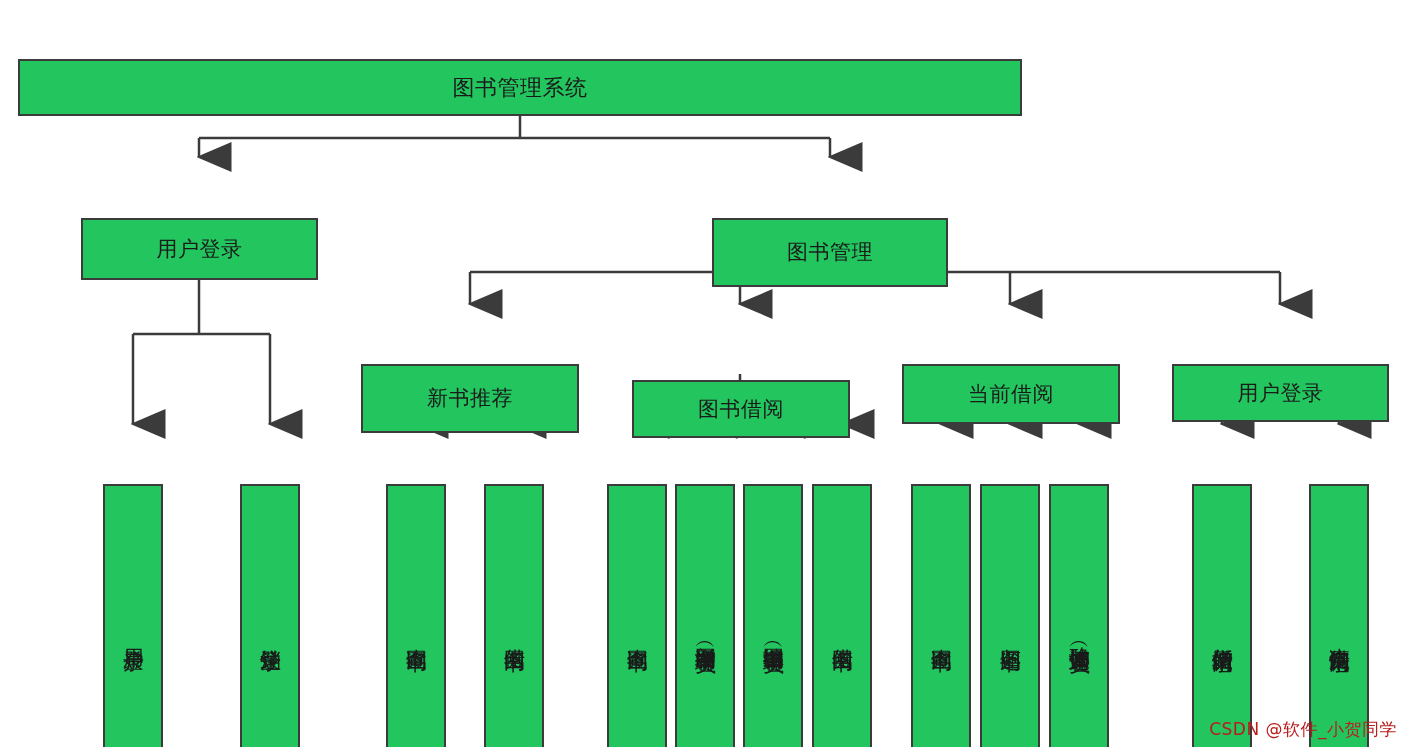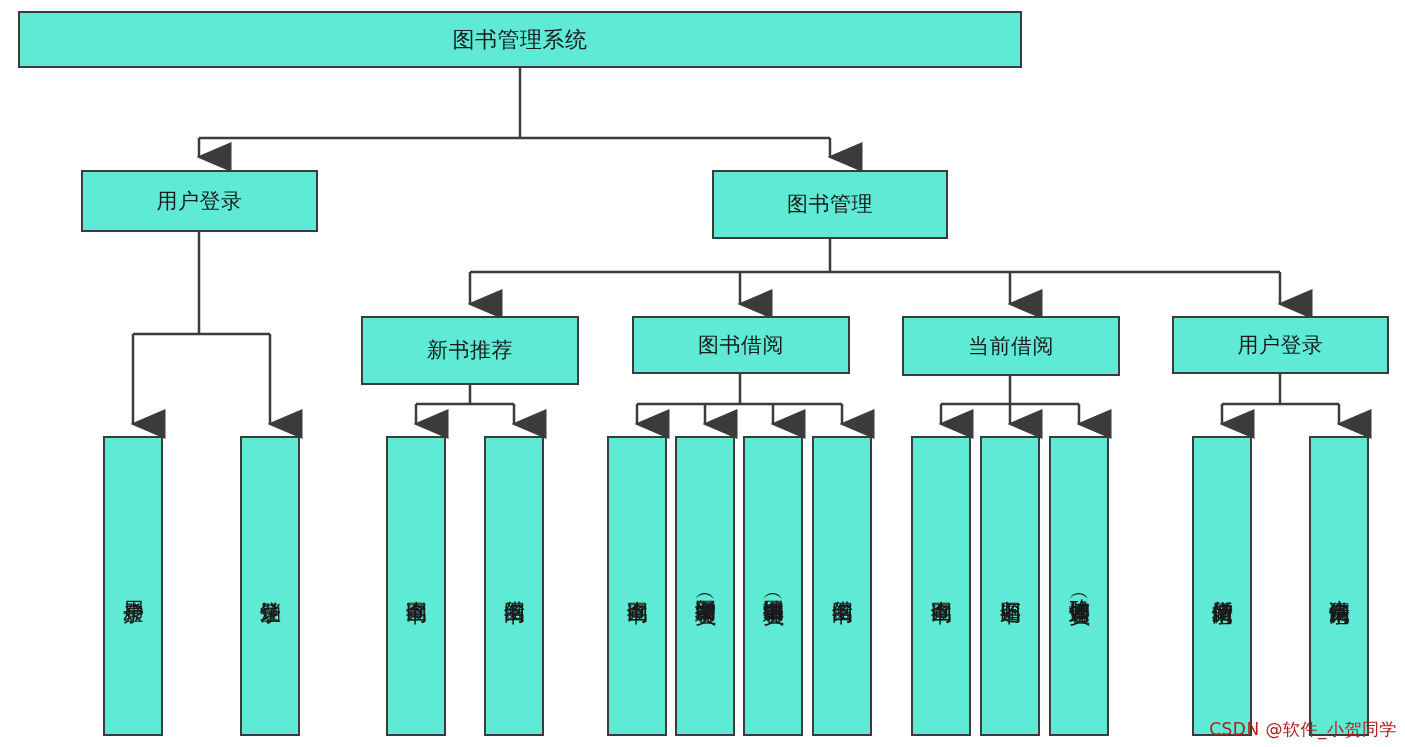--- a/index.html
+++ b/index.html
@@ -22,27 +22,28 @@
     position: absolute;
     left: 0;
     top: 0;
     width: 1405px;
     height: 747px;
     pointer-events: none;
   }
   .node {
     position: absolute;
     box-sizing: border-box;
-    background: #5eead4;
+    background: #22c55e;
     border: 2.5px solid #3b3b3b;
     display: flex;
     align-items: center;
     justify-content: center;
     color: #1a1a1a;
     z-index: 3;
+    margin-top: 48px;
   }
   .node-label {
     display: block;
     text-align: center;
     line-height: 1.18;
     letter-spacing: 0.5px;
     white-space: nowrap;
   }
   .node.horizontal .node-label {
     font-size: 21px;
@@ -137,21 +138,21 @@
   <div class="node horizontal" style="left:81px; top:170px; width:237px; height:62px;">
     <span class="node-label">用户登录</span>
   </div>
   <div class="node horizontal" style="left:712px; top:170px; width:236px; height:69px;">
     <span class="node-label">图书管理</span>
   </div>
 
   <div class="node horizontal" style="left:361px; top:316px; width:218px; height:69px;">
     <span class="node-label">新书推荐</span>
   </div>
-  <div class="node horizontal" style="left:632px; top:316px; width:218px; height:58px;">
+  <div class="node horizontal" style="left:632px; top:332px; width:218px; height:58px;">
     <span class="node-label">图书借阅</span>
   </div>
   <div class="node horizontal" style="left:902px; top:316px; width:218px; height:60px;">
     <span class="node-label">当前借阅</span>
   </div>
   <div class="node horizontal" style="left:1172px; top:316px; width:217px; height:58px;">
     <span class="node-label">用户登录</span>
   </div>
 
   <div class="node leaf" style="left:103px; top:436px; width:60px; height:300px;">

